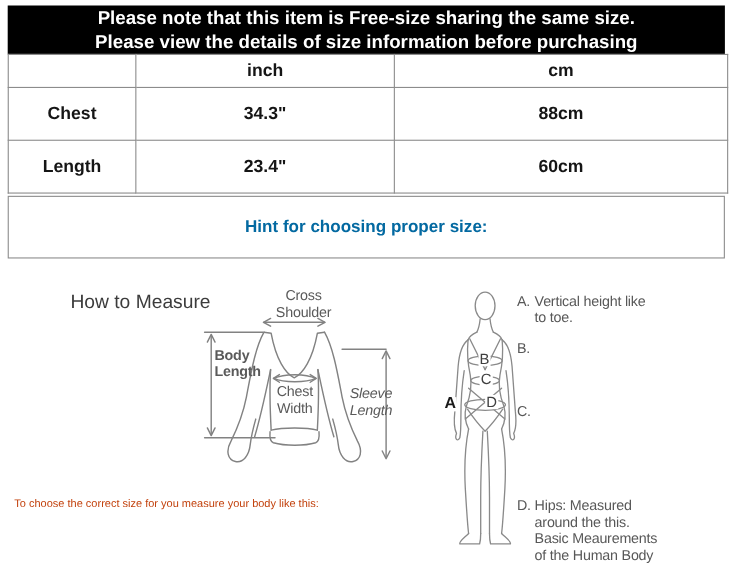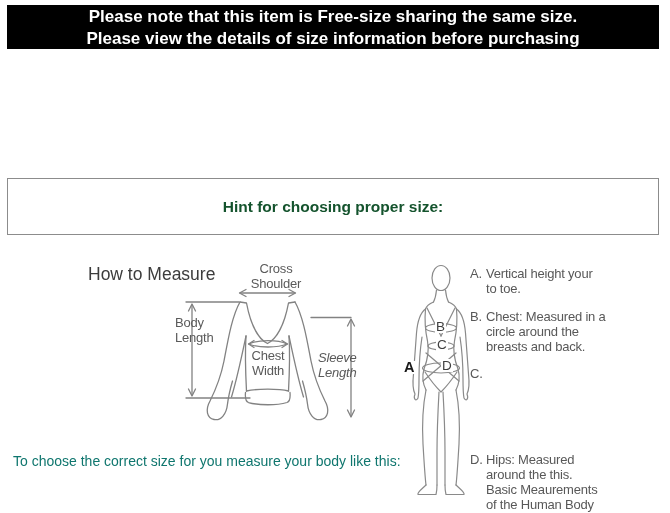--- a/index.html
+++ b/index.html
@@ -24,53 +24,77 @@
   }
   table.size tr.hdr td{height:29px;}
   table.size tr.row td{height:47px;}
   
   .hint{
     position:absolute;left:7px;top:178px;width:652px;height:57px;
     border:1px solid #8c8c8c;box-sizing:border-box;
     display:flex;align-items:center;justify-content:center;gap:7px;
     font-size:15.5px;font-weight:bold;
   }
-  .hint-label{color:#14532d;}
+  .hint-label{color:#0369a1;}
   .hint-text{color:#121212;}
   
-  .htm-title{position:absolute;left:64px;top:264px;font-size:17.5px;color:#3c3c3c;margin-left:24px;}
+  .htm-title{position:absolute;left:64px;top:264px;font-size:17.5px;color:#3c3c3c;}
   .diagram-label{
     position:absolute;white-space:pre-line;font-size:13px;line-height:14.5px;
     color:#5a5a5a;letter-spacing:-0.2px;
   }
   .lbl-center{text-align:center;}
   svg.lineart{position:absolute;left:0;top:240px;pointer-events:none;}
   .fig-letter{
     position:absolute;font-size:13.5px;line-height:13px;color:#3f3f3f;
     background:#fff;padding:0 1px;
   }
   .fig-letter-a{font-weight:bold;font-size:14.5px;color:#1a1a1a;}
   
   .instr{
     position:absolute;left:470px;width:170px;display:flex;gap:3px;
     font-size:13px;line-height:15px;color:#585858;letter-spacing:-0.2px;
   }
   .instr .m-label{flex:0 0 13px;}
   .instr .m-text{white-space:pre-line;}
   
-  .footer-note{position:absolute;left:13px;top:453px;font-size:14px;color:#0f766e;}
+  .footer-note{position:absolute;left:13px;top:453px;font-size:10px;color:#c2410c;}
 </style>
 </head>
 <body>
 
 <div class="canvas">
 
   <div class="banner">Please note that this item is Free-size sharing the same size.
 Please view the details of size information before purchasing</div>
 
+  <table class="size">
+    <colgroup>
+        <col style="width:116px">
+        <col style="width:235px">
+        <col style="width:303px">
+      </colgroup>
+    <tbody>
+        <tr class="hdr">
+      <td></td>
+      <td>inch</td>
+      <td>cm</td>
+    </tr>
+    <tr class="row">
+      <td>Chest</td>
+      <td>34.3"</td>
+      <td>88cm</td>
+    </tr>
+    <tr class="row">
+      <td>Length</td>
+      <td>23.4"</td>
+      <td>60cm</td>
+    </tr>
+  </tbody>
+    </table>
 
   <div class="hint">
     <span class="hint-label">Hint for choosing proper size:</span>
   </div>
 
   <div class="htm-title">How to Measure</div>
 
   <svg class="lineart" width="670" height="273" viewBox="0 240 670 273" fill="none" stroke="#828282" stroke-width="1.3" stroke-linecap="round" stroke-linejoin="round">
 
     <g>
@@ -135,42 +159,39 @@
       <path d="M439,392 C438,410 437,432 437,452 C437,466 437,478 437,485"></path>
       <path d="M456,390 C459,405 460,425 459,444 C458,461 457,477 456,485"></path>
       <path d="M443,392 C444,410 445,432 445,452 C445,466 445,478 445,485"></path>
       <path d="M426,485 C422,489 417,492.5 418,494.5 L436,494.5 C437,491 437,488 437,485"></path>
       <path d="M456,485 C460,489 465,492.5 464,494.5 L446,494.5 C445,491 445,488 445,485"></path>
     </g>
   </svg>
 
   <div class="diagram-label lbl-center" style="left:246px;top:262px;width:60px;">Cross
 Shoulder</div>
-  <div class="diagram-label" style="left:175px;top:316px;width:50px;">Body
+  <div class="diagram-label" style="left:195px;top:316px;width:50px;font-weight:bold;">Body
 Length</div>
   <div class="diagram-label lbl-center" style="left:243px;top:349px;width:50px;">Chest
 Width</div>
   <div class="diagram-label" style="left:318px;top:351px;width:52px;font-style:italic;">Sleeve
 Length</div>
 
   <div class="fig-letter fig-letter-a" style="left:403px;top:361px;">A</div>
   <div class="fig-letter" style="left:435px;top:320px;">B</div>
   <div class="fig-letter" style="left:436px;top:338px;">C</div>
   <div class="fig-letter" style="left:441px;top:359px;">D</div>
 
   <div class="instr" style="top:266px;">
     <span class="m-label">A.</span>
-    <span class="m-text">Vertical height your
+    <span class="m-text">Vertical height like
 to toe.</span>
   </div>
   <div class="instr" style="top:309px;">
     <span class="m-label">B.</span>
-    <span class="m-text">Chest: Measured in a
-circle around the
-breasts and back.</span>
   </div>
   <div class="instr" style="top:366px;">
     <span class="m-label">C.</span>
   </div>
   <div class="instr" style="top:452px;">
     <span class="m-label">D.</span>
     <span class="m-text">Hips: Measured
 around the this.
 Basic Meaurements
 of the Human Body</span>

